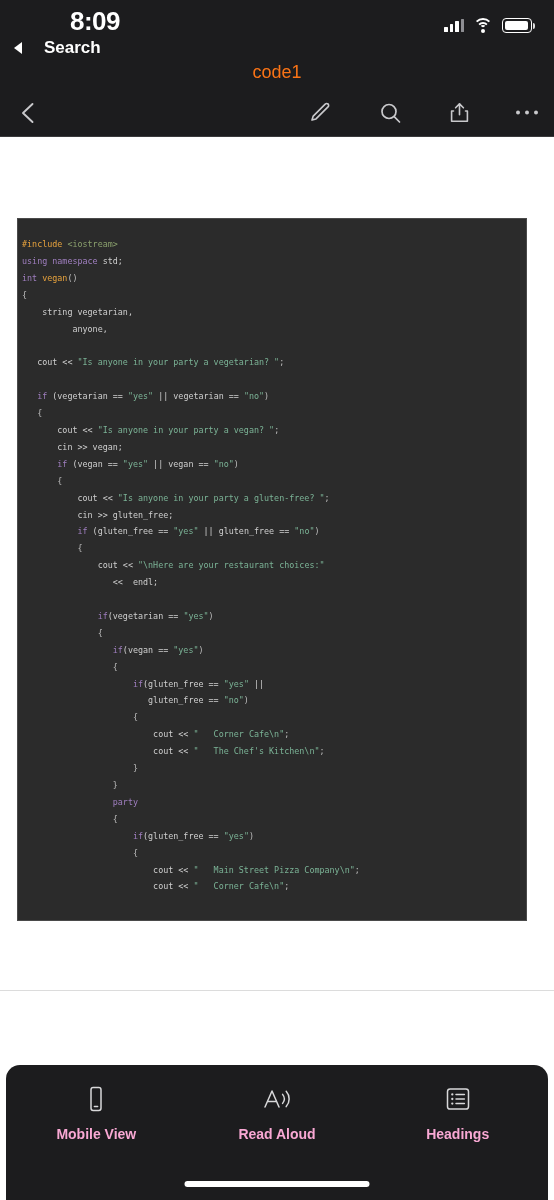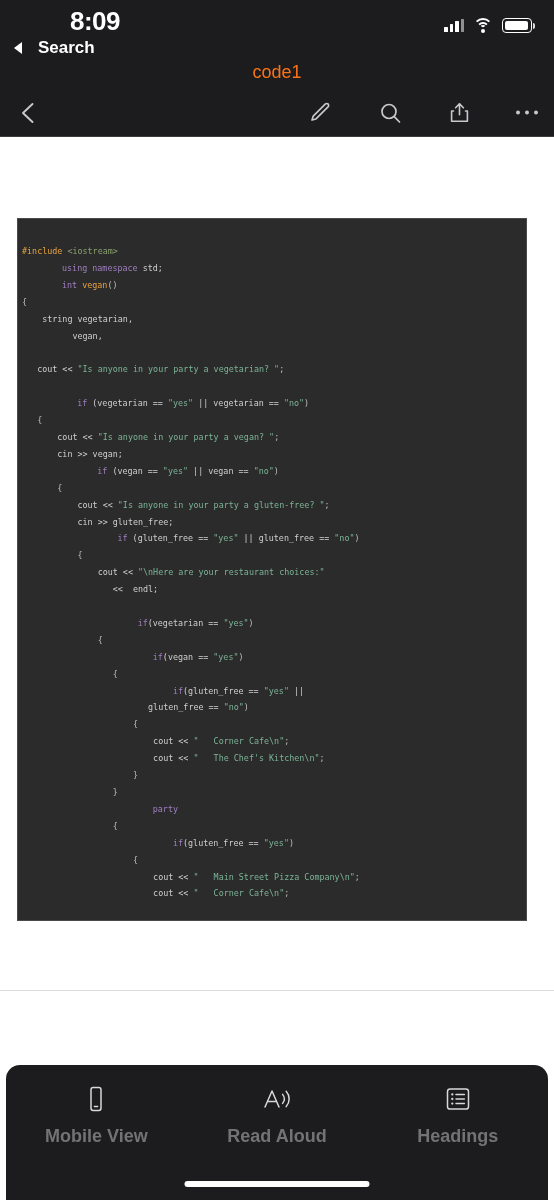--- a/index.html
+++ b/index.html
@@ -58,21 +58,21 @@
     position:absolute; top:2.6px; left:2.6px; height:9.8px; width:23px;
     background:#ffffff; border-radius:2px;
   }
   .battery .cap {
     position:absolute; right:-3.4px; top:4.6px; width:2.4px; height:6px;
     background:#ffffff; border-radius:0 2px 2px 0; opacity:.85;
   }
 
   .backlink {
     position:absolute; left:14px; top:38px;
-    display:flex; align-items:center; gap:16px;
+    display:flex; align-items:center; gap:22px;
     color:#ffffff; font-size:17px; font-weight:bold;
   }
   .backlink .tri {
     width:0; height:0;
     border-top:6px solid transparent; border-bottom:6px solid transparent;
     border-right:8px solid #ffffff;
   }
 
   .doctitle {
     position:absolute; top:62px; left:0; width:554px;
@@ -104,36 +104,36 @@
   .page {
     position:absolute; top:137px; left:0; width:554px; height:1063px;
     background:#ffffff; overflow:hidden;
   }
 
   .codeblock {
     position:absolute; left:17px; top:81px;
     width:510px; height:703px;
     background:#2b2b2b;
     border:1px solid #4a4a4a;
-    padding:24px 0 10px 0;
+    padding:17px 0 10px 0;
     overflow:hidden;
   }
   .cl {
     font-family:"DejaVu Sans Mono", monospace;
     font-size:8.4px;
     line-height:16.9px;
     white-space:pre;
     color:#c8c8c8;
     padding-left:4px;
   }
 
   
   .t-pre  { color:#e8a33d; }
   .t-inc  { color:#8aa06d; }
-  .t-key  { color:#a07fc0;margin-left:40px; }
+  .t-key  { color:#a07fc0; }
   .t-fn   { color:#e8a33d; }
   .t-str  { color:#7bb396; }
   .t-id   { color:#cfcfcf; }
   .t-pun  { color:#bdbdbd; }
 
   .divider {
     position:absolute; left:0; top:853px; width:554px; height:1px;
     background:#dcdcdc;
   }
 
@@ -145,21 +145,21 @@
   }
   .bottombar .tabs {
     position:absolute; top:18px; left:0; width:542px;
     display:flex;
   }
   .tab {
     flex:1; display:flex; flex-direction:column;
     align-items:center; gap:11px;
   }
   .tab .glyph { height:32px; display:flex; align-items:center; justify-content:center; }
-  .tab .lbl { color:#737373; font-size:18px; font-weight:bold; }
+  .tab .lbl { color:#f9a8d4; font-size:14px; font-weight:bold; }
 
   .homeindicator {
     position:absolute; bottom:13px; left:50%; transform:translateX(-50%);
     width:185px; height:6px; border-radius:3px; background:#ffffff;
   }
 </style>
 </head>
 <body>
 
 <div class="phone">
@@ -236,21 +236,21 @@
 
   <div class="page">
 
     <div class="codeblock">
       <div id="code-lines">
           <div class="cl"><span class="t-pre">#include </span><span class="t-inc">&lt;iostream&gt;</span></div>
           <div class="cl"><span class="t-key">using namespace </span><span class="t-id">std;</span></div>
           <div class="cl"><span class="t-key">int </span><span class="t-fn">vegan</span><span class="t-pun">()</span></div>
           <div class="cl"><span class="t-pun">{</span></div>
           <div class="cl"><span class="t-id">    string vegetarian,</span></div>
-          <div class="cl"><span class="t-id">          vegan,</span></div>
+          <div class="cl"><span class="t-id">          anyone,</span></div>
           <div class="cl"><span class="t-id"> </span></div>
           <div class="cl"><span class="t-id">   cout &lt;&lt; </span><span class="t-str">"Is anyone in your party a vegetarian? "</span><span class="t-pun">;</span></div>
           <div class="cl"><span class="t-id"> </span></div>
           <div class="cl"><span class="t-id">   </span><span class="t-key">if</span><span class="t-id"> (vegetarian == </span><span class="t-str">"yes"</span><span class="t-id"> || vegetarian == </span><span class="t-str">"no"</span><span class="t-pun">)</span></div>
           <div class="cl"><span class="t-pun">   {</span></div>
           <div class="cl"><span class="t-id">       cout &lt;&lt; </span><span class="t-str">"Is anyone in your party a vegan? "</span><span class="t-pun">;</span></div>
           <div class="cl"><span class="t-id">       cin &gt;&gt; vegan;</span></div>
           <div class="cl"><span class="t-id">       </span><span class="t-key">if</span><span class="t-id"> (vegan == </span><span class="t-str">"yes"</span><span class="t-id"> || vegan == </span><span class="t-str">"no"</span><span class="t-pun">)</span></div>
           <div class="cl"><span class="t-pun">       {</span></div>
           <div class="cl"><span class="t-id">           cout &lt;&lt; </span><span class="t-str">"Is anyone in your party a gluten-free? "</span><span class="t-pun">;</span></div>

